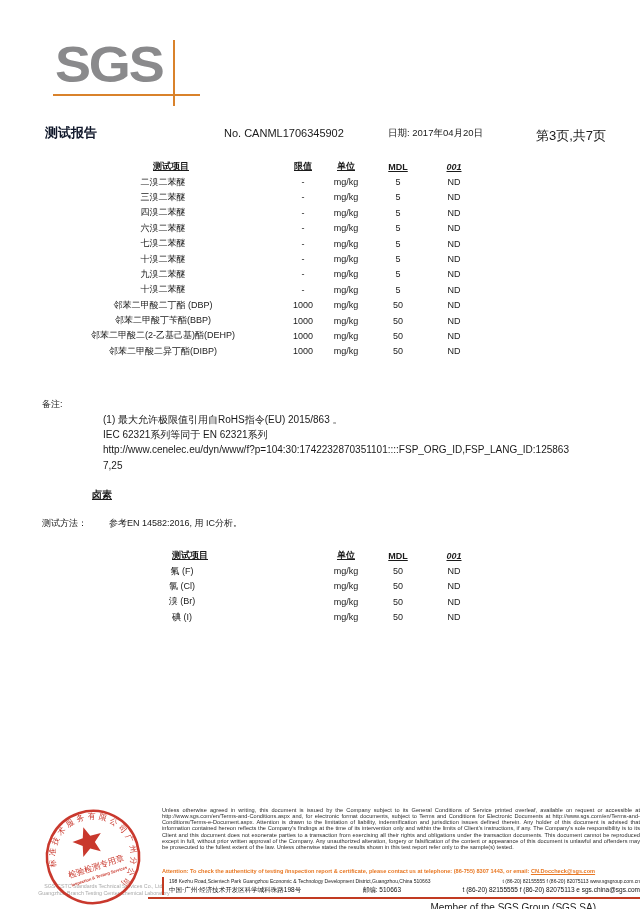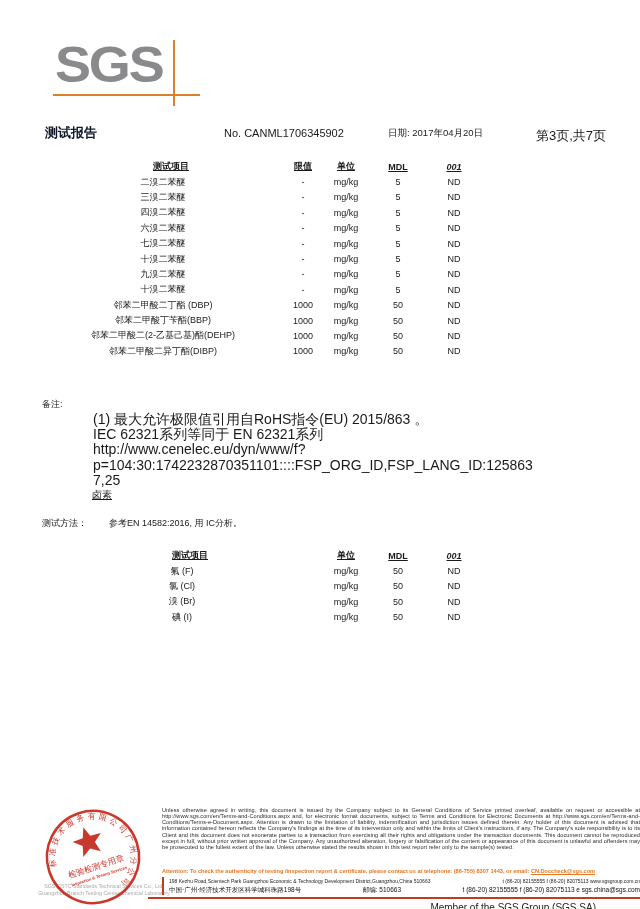--- a/index.html
+++ b/index.html
@@ -28,23 +28,23 @@
   #halogen-table{ top: 536px; }
   table.results td { font-size: 9px; height: 15.4px; padding: 0; vertical-align: middle; white-space: nowrap; overflow: visible; }
   td.c-item { text-align: center; }
   td.c-mid  { text-align: center; }
   .u { text-decoration: underline; }
   .i { font-style: italic; }
   .hdr { font-weight: bold; }
   .hdr-ind { padding-left: 16px; }
   
   .notes-label { position: absolute; left: 42px; top: 386px; font-size: 9px; }
-  .notes-body  { position: absolute; left: 93px; top: 400px; width: 480px; font-size: 14px; line-height: 15.2px; }
-  
-  .halogen-title { position: absolute; left: 45px; top: 476px; font-size: 10px; font-weight: normal; text-decoration: underline; padding-left: 47px; }
+  .notes-body  { position: absolute; left: 103px; top: 400px; width: 480px; font-size: 10px; line-height: 15.2px; }
+  
+  .halogen-title { position: absolute; left: 45px; top: 476px; font-size: 10px; font-weight: bold; text-decoration: underline; padding-left: 47px; }
   .method-label  { position: absolute; left: 42px; top: 505px; font-size: 9px; }
   .method-value  { position: absolute; left: 109px; top: 505px; font-size: 9px; }
   
   .footer-right { position: absolute; left: 162px; top: 795px; width: 478px; }
   .disclaimer {
     font-size: 5.6px; line-height: 6.15px; color: #2a2a2a; text-align: justify;
     min-height: 60px; letter-spacing: 0.05px;
   }
   .attention {
     font-size: 5.6px; line-height: 6.5px; font-weight: bold; color: #e87722; margin-top: 1px;

